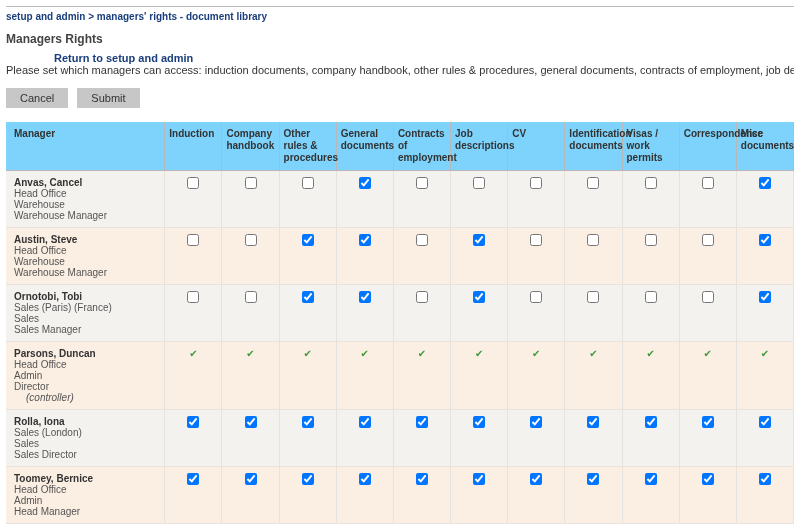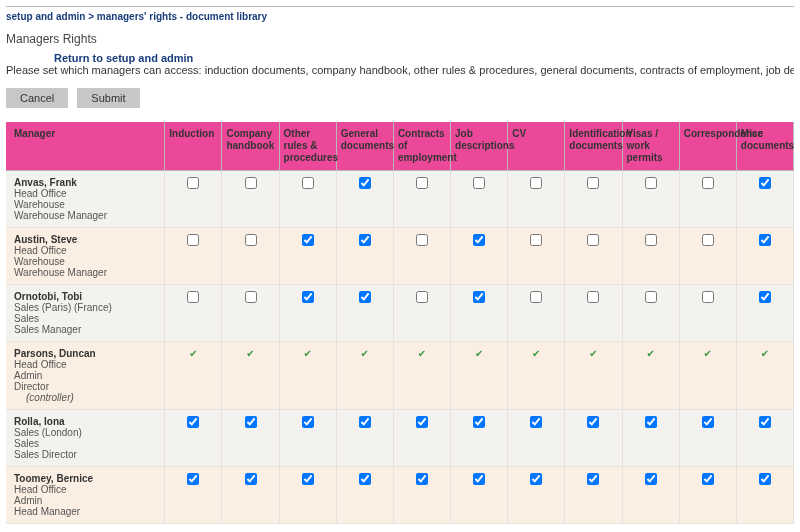--- a/index.html
+++ b/index.html
@@ -12,21 +12,21 @@
     background: #fff;
   }
   .hr { border-top: 1px solid #bbb; margin-bottom: 4px; }
   .breadcrumb {
     color: #1a3e7b;
     font-weight: bold;
     font-size: 10px;
     margin-bottom: 10px;
   }
   .page-title {
-    font-weight: normal;
+    font-weight: bold;
     font-size: 12px;
     color: #444;
     margin-bottom: 6px;
   }
   .return-link {
     color: #1a3e7b;
     font-weight: bold;
     font-size: 11px;
     margin-bottom: 0;
     cursor: pointer;
@@ -51,21 +51,21 @@
     text-align: center;
     cursor: pointer;
     margin-right: 6px;
   }
   table.grid {
     width: 100%;
     border-collapse: collapse;
     table-layout: fixed;
   }
   table.grid th {
-    background: #ec4899;
+    background: #7dd3fc;
     color: #333;
     font-weight: bold;
     font-size: 10px;
     text-align: left;
     padding: 6px 4px;
     border-right: 1px solid #b8b8b8;
     border-bottom: 1px solid #b8b8b8;
     vertical-align: top;
     line-height: 1.2;
   }
@@ -125,21 +125,21 @@
         <th class="col-doc">CV</th>
         <th class="col-doc">Identification documents</th>
         <th class="col-doc">Visas / work permits</th>
         <th class="col-doc">Correspondence</th>
         <th class="col-doc">Misc documents</th>
       </tr>
   </thead>
   <tbody id="body-rows">
       <tr class="row-a">
         <td class="mgr-cell">
-          <div class="mgr-name">Anvas, Frank</div>
+          <div class="mgr-name">Anvas, Cancel</div>
           <div class="mgr-line">Head Office</div>
           <div class="mgr-line">Warehouse</div>
           <div class="mgr-line">Warehouse Manager</div>
         </td>
         <td><input type="checkbox" style=""></td>
         <td><input type="checkbox" style=""></td>
         <td><input type="checkbox" style=""></td>
         <td><input type="checkbox" checked="" style=""></td>
         <td><input type="checkbox" style=""></td>
         <td><input type="checkbox" style=""></td>

